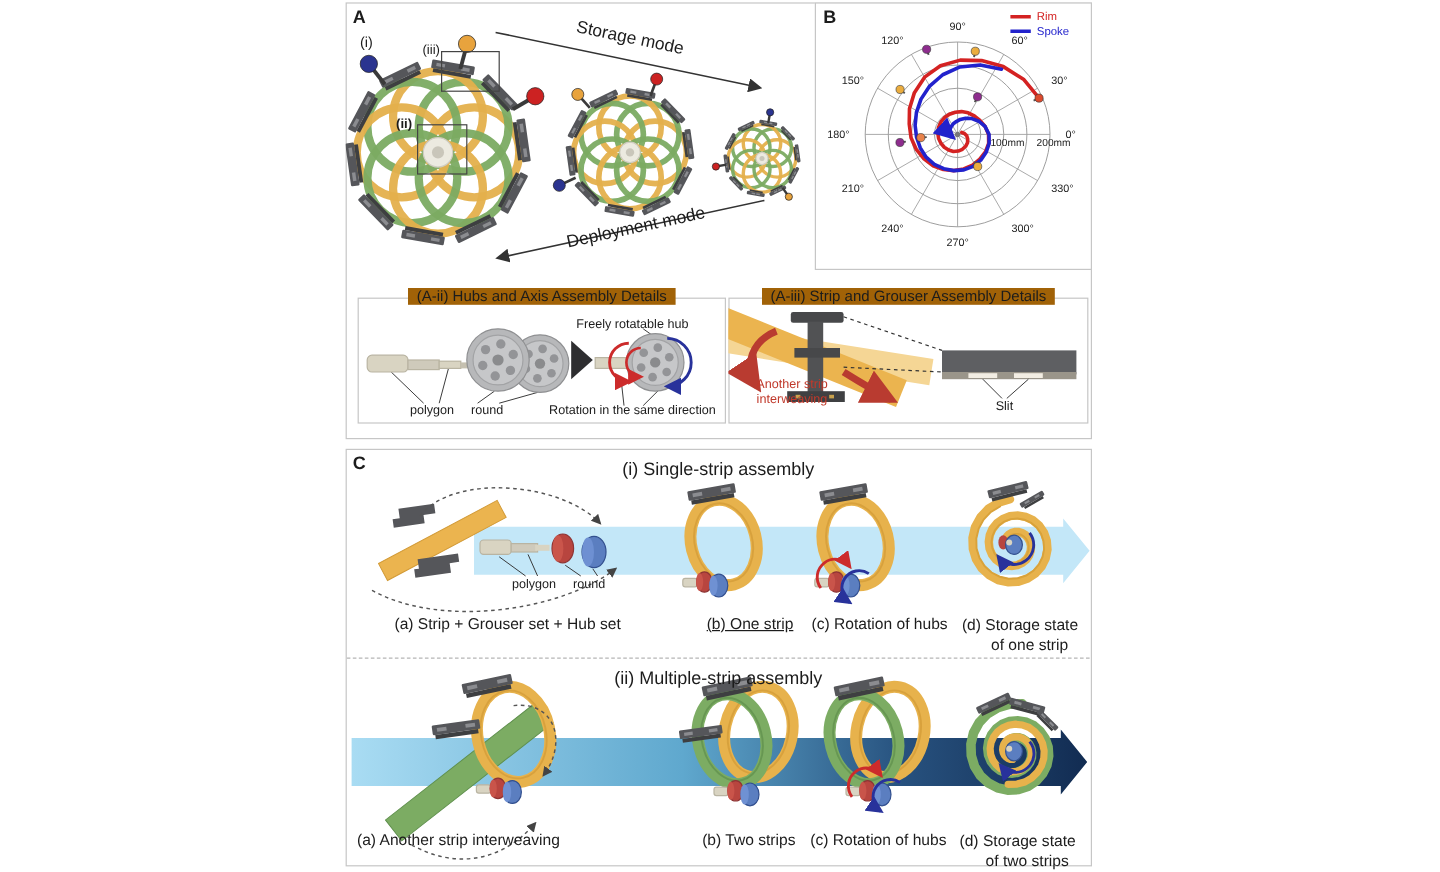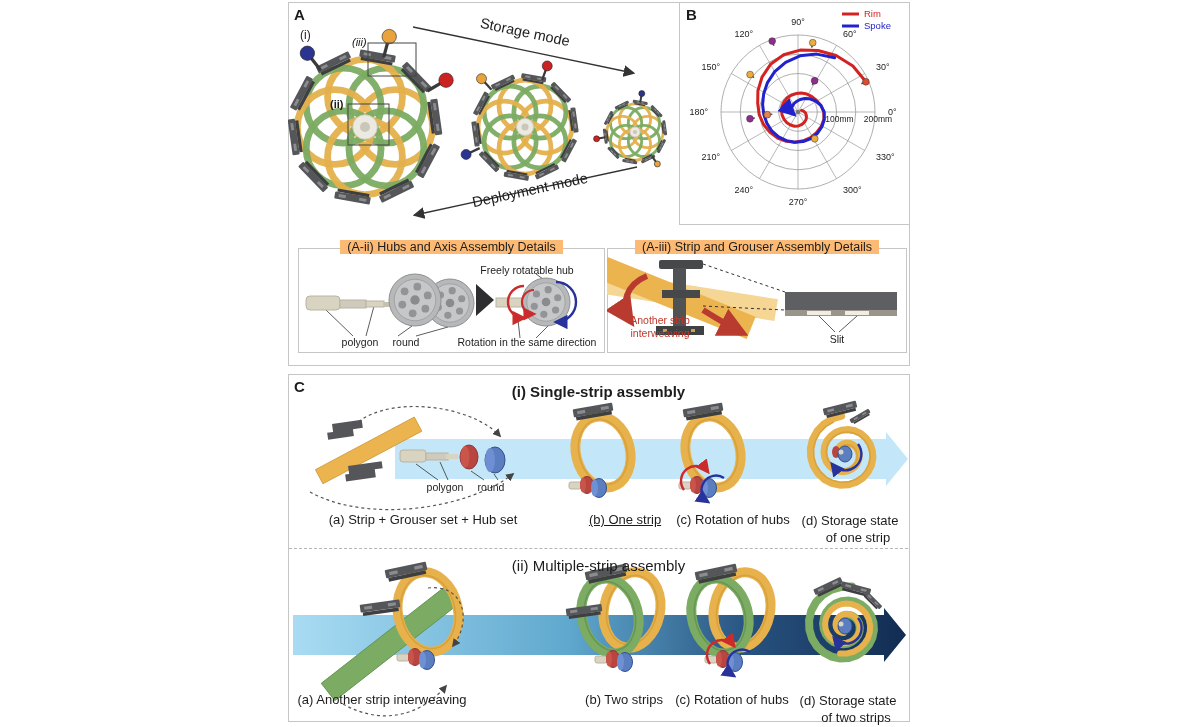--- a/index.html
+++ b/index.html
@@ -8,21 +8,21 @@
   .pbox{position:absolute;border:1px solid #c6c6c6;background:transparent;box-sizing:border-box;}
   svg.layer{position:absolute;}
   .t{position:absolute;color:#1c1c1c;white-space:nowrap;}
   .ctr{text-align:center;white-space:normal;}
   .plabel{font-size:15px;font-weight:bold;}
   .sub{font-size:12px;}
   .cap{font-size:13px;}
   .sm{font-size:10.5px;}
   .title15{font-size:15px;}
   .legendTitle{position:absolute;display:flex;justify-content:center;font-size:12.5px;}
-  .legendTitle span{background:#fdba74;padding:0 7px;}
+  .legendTitle span{background:#a16207;padding:0 7px;}
   .rot{transform-origin:center center;}
   .dashline{position:absolute;border-top:1px dashed #b5b5b5;height:0;}
   .redtxt{color:#c0392b;}
 </style>
 </head>
 <body>
 
 <div id="page">
 
   <div class="pbox" id="top-box" style="left:288px;top:2px;width:622px;height:364px;"></div>
@@ -625,40 +625,40 @@
 
   <div class="legendTitle" style="left:298px;top:240px;width:307px;">
       <span>(A-ii) Hubs and Axis Assembly Details</span>
     </div>
   <div class="legendTitle" style="left:607px;top:240px;width:300px;text-align:center;">
       <span>(A-iii) Strip and Grouser Assembly Details</span>
     </div>
 
   <div class="t plabel" style="left:294px;top:6px;">A</div>
   <div class="t sub" style="left:300px;top:28px;">(i)</div>
-  <div class="t sub" style="left:352px;top:36px;font-size:11px;font-style:italic;">(iii)</div>
+  <div class="t sub" style="left:352px;top:36px;font-size:11px;">(iii)</div>
   <div class="t sub" style="left:330px;top:98px;font-size:11px;font-weight:bold;">(ii)</div>
   <div class="t ctr rot" style="left:425px;top:24px;width:200px;font-size:14.5px;transform:rotate(11.8deg);">Storage mode</div>
   <div class="t ctr rot" style="left:430px;top:182px;width:200px;font-size:14.5px;transform:rotate(-12.2deg);">Deployment mode</div>
 
   <div class="t plabel" style="left:686px;top:6px;">B</div>
 
   <div class="t ctr sm" style="left:447px;top:264px;width:160px;">Freely rotatable hub</div>
   <div class="t ctr sm" style="left:320px;top:336px;width:80px;">polygon</div>
   <div class="t ctr sm" style="left:366px;top:336px;width:80px;">round</div>
   <div class="t ctr sm" style="left:437px;top:336px;width:180px;">Rotation in the same direction</div>
 
   <div class="t ctr sm redtxt" style="left:600px;top:314px;width:120px;line-height:13px;text-align:center;">
     <div>Another strip</div>
     <div>interweaving</div>
   </div>
   <div class="t ctr sm" style="left:797px;top:333px;width:80px;">Slit</div>
 
   <div class="t plabel" style="left:294px;top:378px;">C</div>
-  <div class="t ctr title15" style="left:288px;top:383px;width:621px;font-weight:bold;">(i) Single-strip assembly</div>
+  <div class="t ctr title15" style="left:288px;top:383px;width:621px;">(i) Single-strip assembly</div>
   <div class="t ctr sm" style="left:405px;top:481px;width:80px;">polygon</div>
   <div class="t ctr sm" style="left:451px;top:481px;width:80px;">round</div>
 
   <div class="t ctr cap" style="left:298px;top:512px;width:250px;">(a) Strip + Grouser set + Hub set</div>
   <div class="t ctr cap" style="left:565px;top:512px;width:120px;text-decoration:underline;">(b) One strip</div>
   <div class="t ctr cap" style="left:663px;top:512px;width:140px;">(c) Rotation of hubs</div>
   <div class="t ctr cap" style="left:790px;top:512px;width:120px;line-height:17px;">
     <div>(d) Storage state</div>
     <div style="position:relative;left:8px;">of one strip</div>
   </div>

